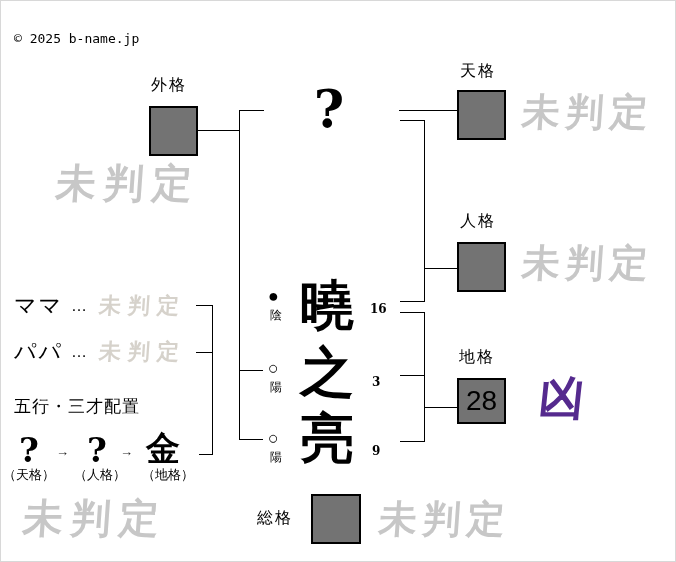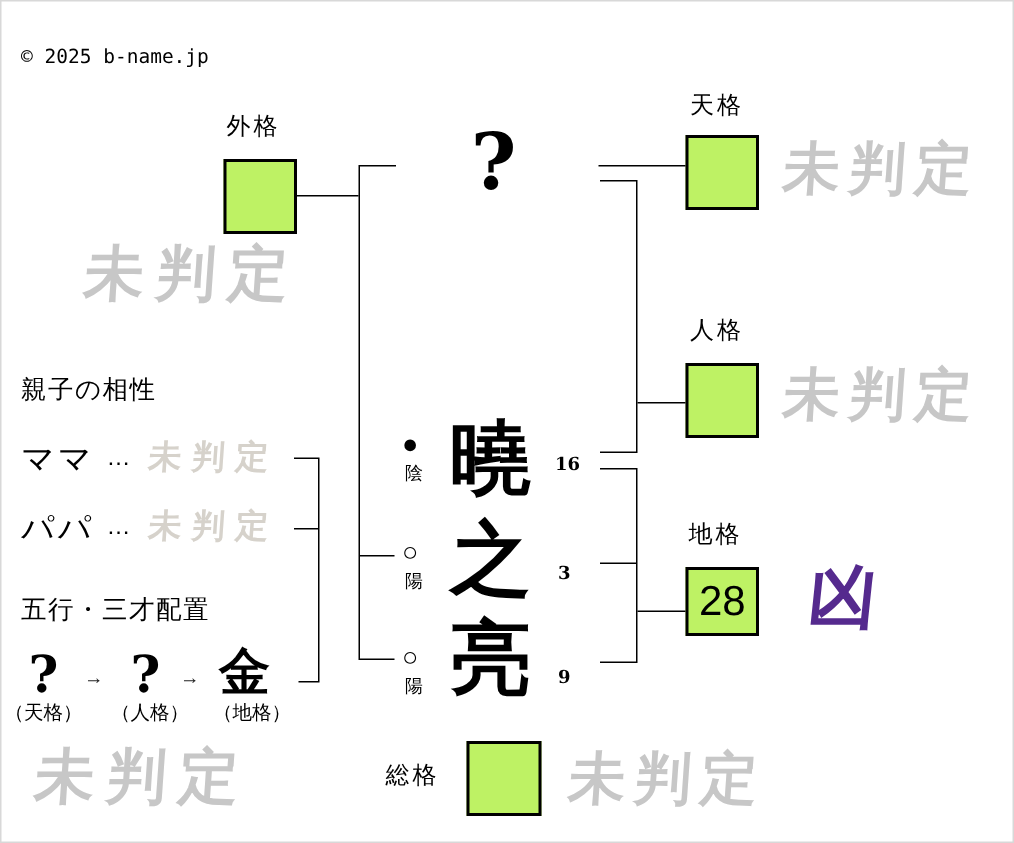--- a/index.html
+++ b/index.html
@@ -5,21 +5,21 @@
   html,body{margin:0;padding:0;background:#fff;}
   .page{
     position:relative;width:676px;height:562px;background:#fff;
     border:1px solid #d8d8d8;box-sizing:border-box;overflow:hidden;
     font-family:"Liberation Sans",sans-serif;color:#000;
   }
   .abs{position:absolute;line-height:1;}
   .title{font-size:15px;letter-spacing:1px;}
   .copyright{font-size:13px;font-family:"DejaVu Sans Mono",monospace;}
   .grid-label{font-size:16px;letter-spacing:2px;}
-  .box{border:2px solid #000;background:#bef264;box-sizing:content-box;
+  .box{border:2px solid #000;background:#737373;box-sizing:content-box;
        display:flex;align-items:center;justify-content:center;}
   .box-value{font-size:28px;font-family:"Liberation Sans",sans-serif;}
   .wm{color:var(--color-watermark_gray,#c7c7c7);font-family:"DejaVu Serif",serif;
       font-weight:bold;transform:skewX(-4deg);white-space:nowrap;}
   .wm-big{font-size:40px;letter-spacing:8px;}
   .wm-mid{font-size:38px;letter-spacing:6px;}
   .wm-small{font-size:22px;letter-spacing:7px;color:var(--color-watermark_light_gray,#d6d2cb);}
   .kanji-big{font-size:54px;font-family:"DejaVu Serif",serif;font-weight:bold;}
   .surname-q{font-size:52px;font-family:"DejaVu Serif",serif;font-weight:bold;width:44px;text-align:center;}
   .stroke-num{font-size:12px;font-family:"DejaVu Serif",serif;font-weight:bold;}
@@ -78,21 +78,20 @@
   <div class="abs polarity-mark" style="left:267px;top:358px;">○</div>
   <div class="abs polarity-label" style="left:269px;top:380px;">陽</div>
   <div class="abs kanji-big" style="left:299px;top:344px;">之</div>
   <div class="abs stroke-num" style="left:371px;top:375px;">3</div>
 
   <div class="abs polarity-mark" style="left:267px;top:428px;">○</div>
   <div class="abs polarity-label" style="left:269px;top:450px;">陽</div>
   <div class="abs kanji-big" style="left:299px;top:410px;">亮</div>
   <div class="abs stroke-num" style="left:371px;top:444px;">9</div>
 
-  <div class="abs section-heading" style="left:13px;top:250px;">親子の相性</div>
 
   <div class="abs compat-label" style="left:13px;top:294px;">ママ</div>
   <div class="abs dots" style="left:70px;top:297px;">…</div>
   <div class="abs wm wm-small" style="left:98px;top:293px;">未判定</div>
 
   <div class="abs compat-label" style="left:13px;top:340px;">パパ</div>
   <div class="abs dots" style="left:70px;top:343px;">…</div>
   <div class="abs wm wm-small" style="left:98px;top:339px;">未判定</div>
 
   <div class="abs section-heading" style="left:13px;top:397px;">五行・三才配置</div>

